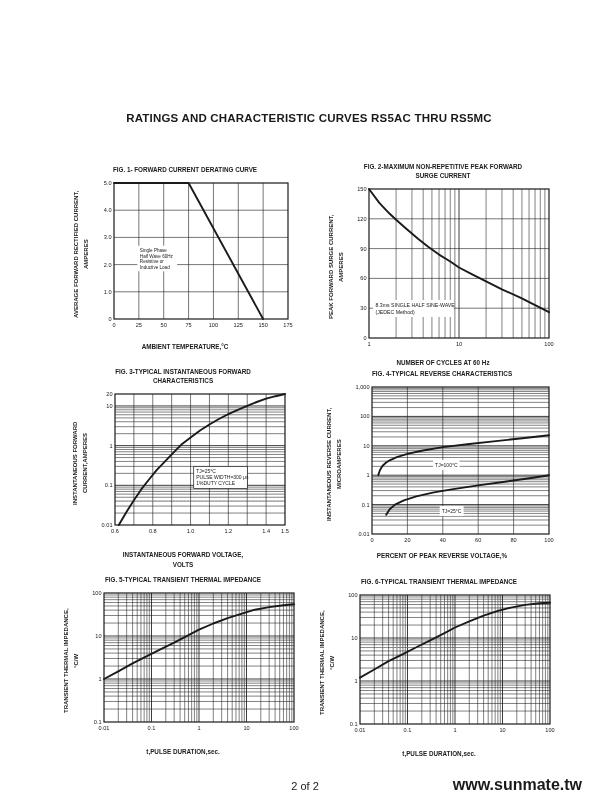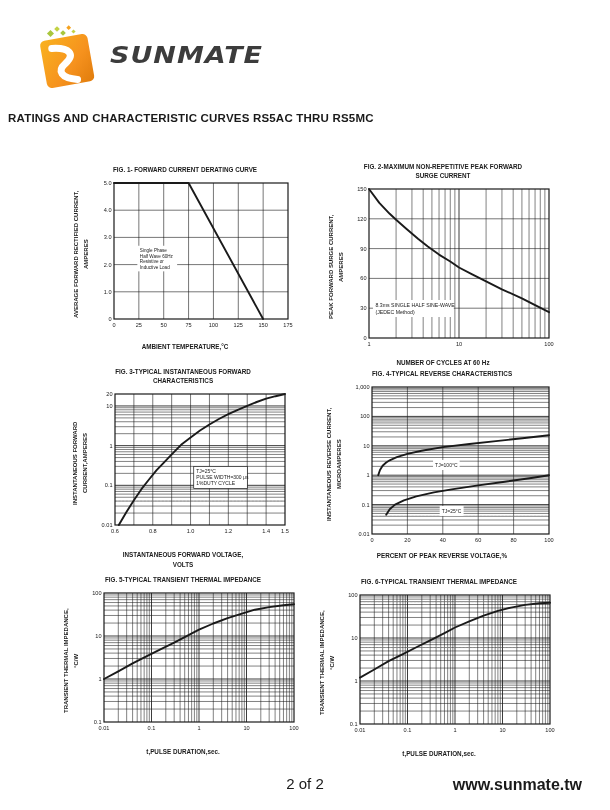--- a/index.html
+++ b/index.html
@@ -9,21 +9,21 @@
     font-family:"Liberation Sans", sans-serif; color:#1a1a1a; overflow:hidden;
   }
   
   .logo { position:absolute; left:34px; top:22px; display:flex; align-items:center; gap:10px; }
   .logo-text {
     font-family:"DejaVu Sans", sans-serif;
     font-weight:bold; font-style:italic; font-size:27px; letter-spacing:1px;
     color:#3c3c3c; transform:scaleY(.88); padding-bottom:6px;
   }
   .doc-title {
-    position:absolute; top:112px; left:0; width:100%; 
+    position:absolute; top:112px; left:0; width:100%; text-align:center;
     font-size:11.5px; font-weight:bold; letter-spacing:.2px;padding-left:8px;
   }
   
   .figure { position:absolute; display:flex; flex-direction:column; align-items:center; }
   .fig-title {
     font-size:6.3px; font-weight:bold; text-align:center;
     white-space:pre-line; line-height:1.45; margin-bottom:3px;
   }
   .fig-row { display:flex; align-items:stretch; }
   .ylabel {
@@ -44,55 +44,32 @@
   #fig-1 { left:58px;  top:165px; width:254px; }
   #fig-2 { left:312px; top:162px; width:262px; }
   #fig-3 { left:56px;  top:367px; width:254px; }
   #fig-4 { left:310px; top:369px; width:264px; }
   #fig-5 { left:50px;  top:575px; width:266px; }
   #fig-6 { left:306px; top:577px; width:266px; }
   svg.plot text { font-family:"Liberation Sans", sans-serif; fill:#1a1a1a; }
   
   .footer-page {
     position:absolute; bottom:18px; left:0; width:100%;
-    text-align:center; font-size:15px;
+    text-align:center; font-size:11px;
   }
   .footer-site {
     position:absolute; bottom:16px; right:28px;
     font-size:16px; font-weight:bold; cursor:pointer;
   }
 </style>
 </head>
 <body>
 
 <div class="page">
 
-  <div class="logo">
-    <svg width="66" height="70" viewBox="0 0 66 70">
-      <defs>
-        <linearGradient id="og" x1="0" y1="0" x2="1" y2="1">
-          <stop offset="0" stop-color="#F9B21F"></stop>
-          <stop offset="0.6" stop-color="#F6921E"></stop>
-          <stop offset="1" stop-color="#E07C0C"></stop>
-        </linearGradient>
-      </defs>
-      <g transform="rotate(-10 33 38)">
-        <rect x="9" y="15" width="48" height="48" rx="5" fill="url(#og)"></rect>
-        <path d="M20 24 C38 26 42 34 31 41 C21 47 24 55 40 59" stroke="#ffffff" stroke-width="7" fill="none" stroke-linecap="round"></path>
-      </g>
-      <g>
-        <rect x="14" y="9" width="5" height="5" transform="rotate(45 16.5 11.5)" fill="#A9C63D"></rect>
-        <rect x="21" y="5" width="4" height="4" transform="rotate(45 23 7)" fill="#C3D244"></rect>
-        <rect x="27" y="9" width="4" height="4" transform="rotate(45 29 11)" fill="#A9C63D"></rect>
-        <rect x="33" y="4" width="3.4" height="3.4" transform="rotate(45 34.7 5.7)" fill="#F6A21E"></rect>
-        <rect x="38" y="8" width="3" height="3" transform="rotate(45 39.5 9.5)" fill="#C3D244"></rect>
-      </g>
-    </svg>
-    <span class="logo-text">SUNMATE</span>
-  </div>
 
   <h1 class="doc-title">RATINGS AND CHARACTERISTIC CURVES RS5AC THRU RS5MC</h1>
 
   <div class="figure" id="fig-1">
     <div class="fig-title">FIG. 1- FORWARD CURRENT DERATING CURVE</div>
     <div class="fig-row">
       <div class="ylabel">AVERAGE FORWARD RECTIFIED CURRENT,
 AMPERES</div>
       <svg class="plot" width="206" height="155">
           <line x1="46.857142857142854" y1="6" x2="46.857142857142854" y2="142" stroke="#1a1a1a" stroke-width="0.6"></line>

